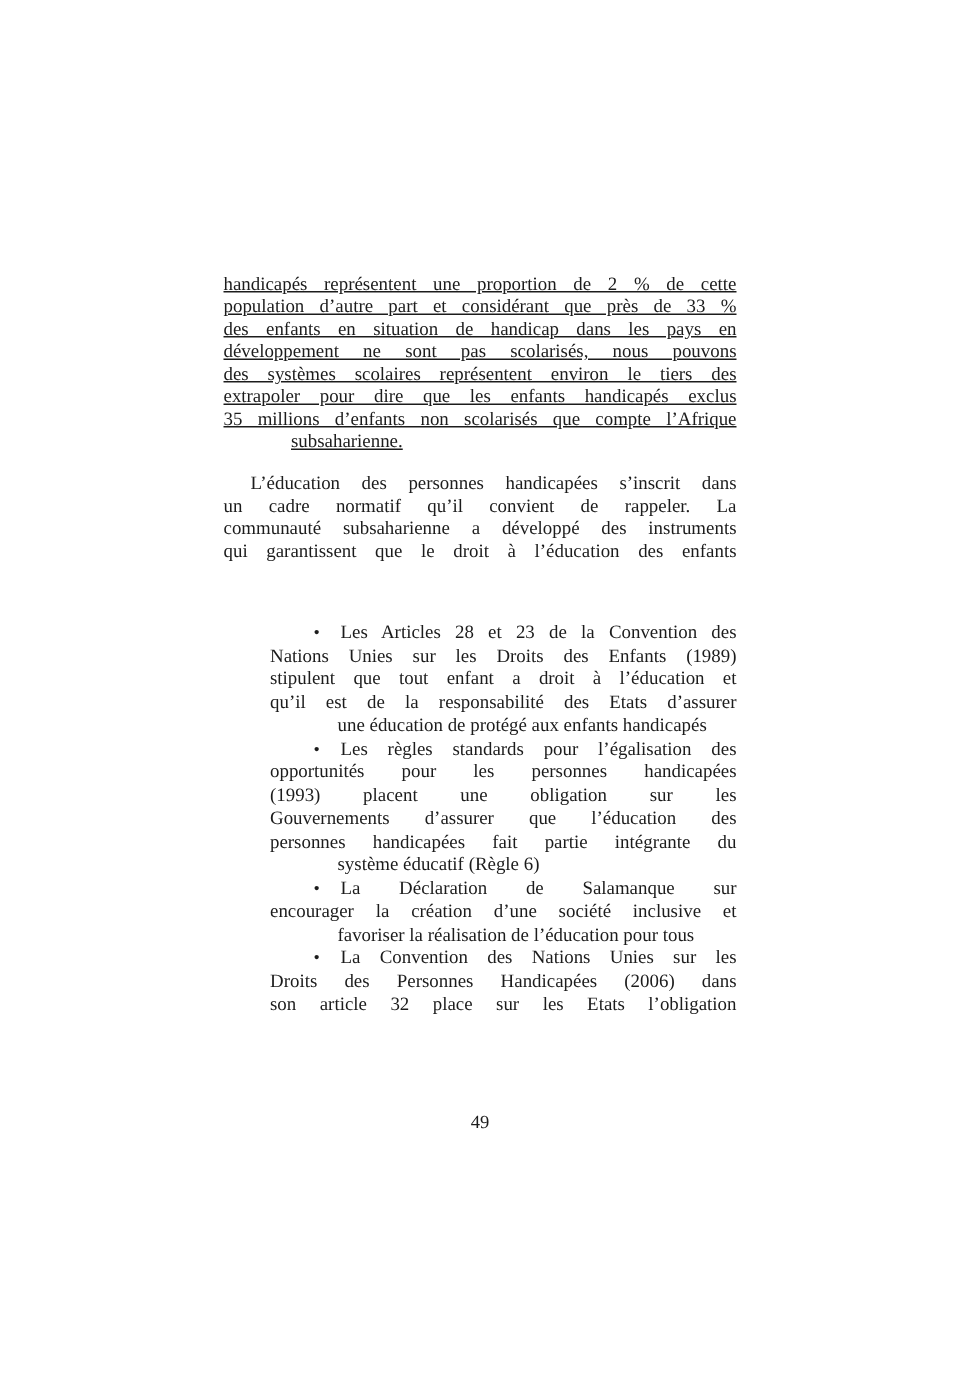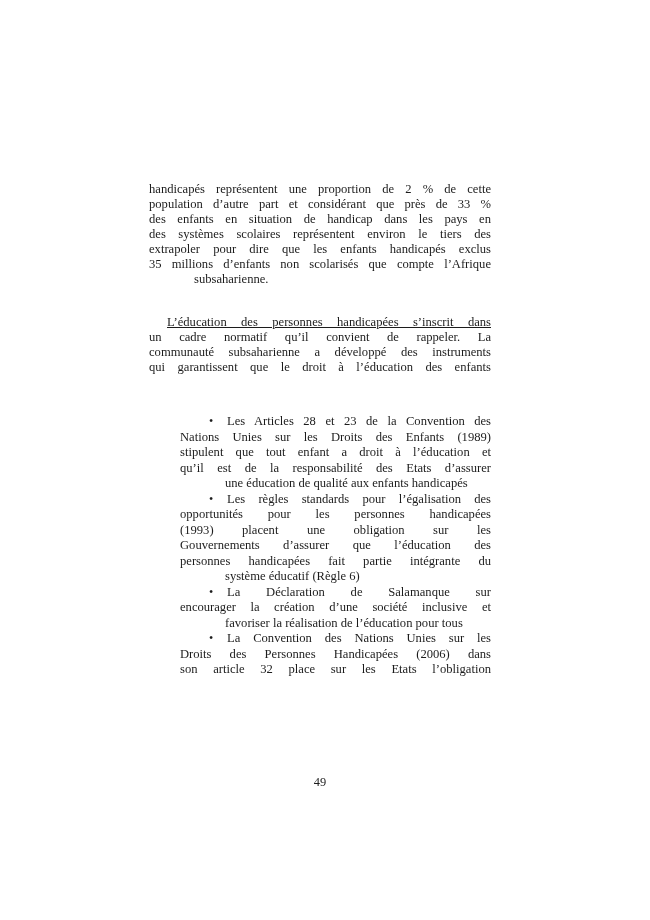--- a/index.html
+++ b/index.html
@@ -20,22 +20,22 @@
   }
   .ln {
     text-align: justify;
     text-align-last: justify;
     white-space: normal;
   }
   .ln.last {
     text-align-last: left;
     margin-left: 45px;
   }
-  .ind { text-indent: 18px; text-decoration: underline; }
-  #para1 { top: 182px; }
+  .ind { text-indent: 18px; }
+  #para1 { top: 182px; text-decoration: underline; }
   #para2 { top: 315px; }
   #bullets {
     top: 414px;
     left: 180px;
     width: 311px;
     line-height: 15.5px;
   }
   .bfirst {
     position: relative;
     padding-left: 47px;
@@ -44,30 +44,30 @@
     position: absolute;
     left: 29px;
     top: 0;
     font-size: 12px;
   }
   #pagenum {
     top: 741px;
     text-align: right;
     text-align-last: center;
     font-size: 12.4px;
-    margin-top: 34px;
   }
 </style>
 </head>
 <body>
 
 <div class="block" id="para1">
   <div class="ln">handicapés représentent une proportion de 2 % de cette</div>
   <div class="ln">population d’autre part et considérant que près de 33 %</div>
   <div class="ln">des enfants en situation de handicap dans les pays en</div>
+  <div class="ln">développement ne sont pas scolarisés, nous pouvons</div>
   <div class="ln">des systèmes scolaires représentent environ le tiers des</div>
   <div class="ln">extrapoler pour dire que les enfants handicapés exclus</div>
   <div class="ln">35 millions d’enfants non scolarisés que compte l’Afrique</div>
   <div class="ln last">subsaharienne.</div>
 </div>
 
 <div class="block" id="para2">
   <div class="ln ind">L’éducation des personnes handicapées s’inscrit dans</div>
   <div class="ln">un cadre normatif qu’il convient de rappeler. La</div>
   <div class="ln">communauté subsaharienne a développé des instruments</div>
@@ -76,21 +76,21 @@
 
 <div class="block" id="bullets">
 
   <div>
     <div class="ln bfirst">
       <span class="bullet">•</span><span>Les Articles 28 et 23 de la Convention des</span>
     </div>
     <div class="ln">Nations Unies sur les Droits des Enfants (1989)</div>
     <div class="ln">stipulent que tout enfant a droit à l’éducation et</div>
     <div class="ln">qu’il est de la responsabilité des Etats d’assurer</div>
-    <div class="ln last">une éducation de qualité aux enfants handicapés</div>
+    <div class="ln last">une éducation de protégé aux enfants handicapés</div>
   </div>
 
   <div>
     <div class="ln bfirst">
       <span class="bullet">•</span><span>Les règles standards pour l’égalisation des</span>
     </div>
     <div class="ln">opportunités pour les personnes handicapées</div>
     <div class="ln">(1993) placent une obligation sur les</div>
     <div class="ln">Gouvernements d’assurer que l’éducation des</div>
     <div class="ln">personnes handicapées fait partie intégrante du</div>

